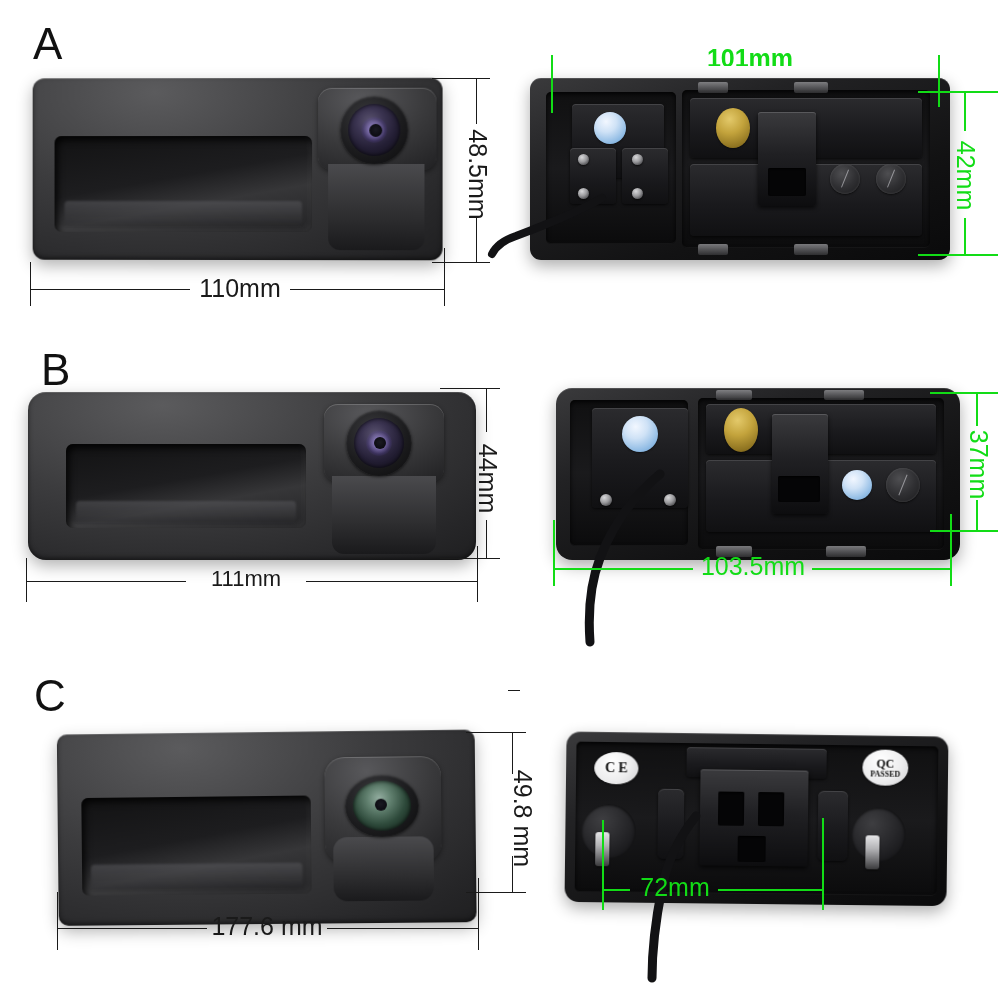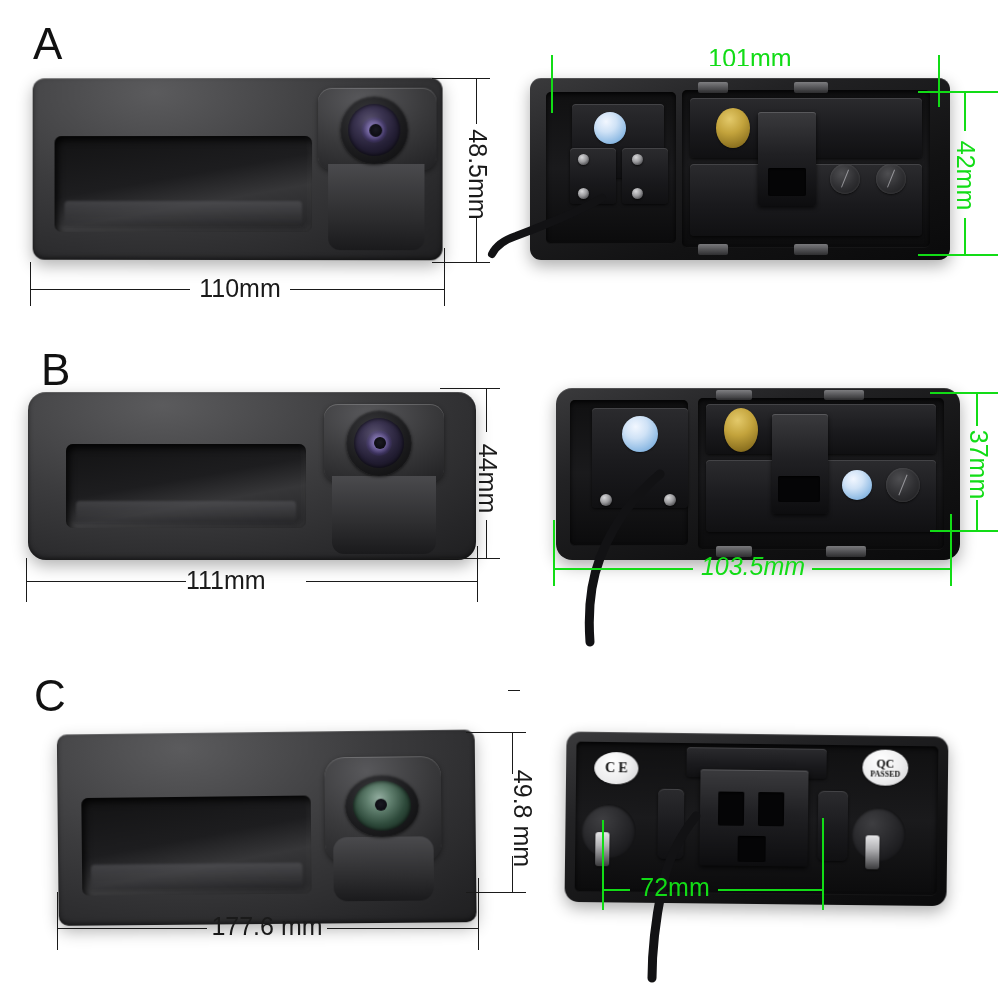--- a/index.html
+++ b/index.html
@@ -297,21 +297,21 @@
 
     <div class="cable" style="left:490px; top:190px; width:120px; height:90px;">
       <svg width="120" height="90" viewBox="0 0 120 90">
         <path d="M112 8 C 88 22, 58 34, 26 46 C 14 50, 6 56, 2 64" stroke="#121214" stroke-width="8" fill="none" stroke-linecap="round"></path>
       </svg>
     </div>
 
     <div class="dim">
       <div class="tick g" style="left:551px; top:55px; width:2px; height:58px;"></div>
       <div class="tick g" style="left:938px; top:55px; width:2px; height:52px;"></div>
-      <div class="dlabel g" style="left:640px; top:46px; width:220px; text-align:center; font-size:25px; overflow:hidden; height:20px;">101mm</div>
+      <div class="dlabel g" style="left:640px; top:46px; width:220px; text-align:center; font-size:25px; overflow:hidden; height:20px;font-weight:bold;">101mm</div>
     </div>
     <div class="dim">
       <div class="dline g" style="left:918px; top:91px; width:80px; height:2px;"></div>
       <div class="dline g" style="left:918px; top:254px; width:80px; height:2px;"></div>
       <div class="tick g" style="left:964px; top:91px; width:2px; height:40px;"></div>
       <div class="tick g" style="left:964px; top:218px; width:2px; height:38px;"></div>
       <div class="dlabel g vlabel" style="left:915px; top:163px; width:100px; text-align:center; font-size:25px;">42mm</div>
     </div>
   </div>
 
@@ -330,21 +330,21 @@
       <div class="lens-glass" style="left:326px; top:26px; width:50px; height:50px;"></div>
       <div class="lens-hl" style="left:338px; top:38px; width:26px; height:26px;"></div>
       <div class="lens-core" style="left:346px; top:45px; width:12px; height:12px;"></div>
     </div>
 
     <div class="dim">
       <div class="tick" style="left:26px; top:228px; width:1px; height:44px;"></div>
       <div class="tick" style="left:477px; top:216px; width:1px; height:56px;"></div>
       <div class="dline" style="left:26px; top:251px; width:160px; height:1px;"></div>
       <div class="dline" style="left:306px; top:251px; width:172px; height:1px;"></div>
-      <div class="dlabel" style="left:186px; top:238px; width:120px; text-align:left; font-size:25px;">111mm</div>
+      <div class="dlabel" style="left:186px; top:238px; width:120px; text-align:center; font-size:22px;">111mm</div>
     </div>
 
     <div class="dim">
       <div class="dline" style="left:440px; top:58px; width:60px; height:1px;"></div>
       <div class="dline" style="left:440px; top:228px; width:60px; height:1px;"></div>
       <div class="tick" style="left:486px; top:58px; width:1px; height:44px;"></div>
       <div class="tick" style="left:486px; top:190px; width:1px; height:39px;"></div>
       <div class="dlabel vlabel" style="left:437px; top:136px; width:100px; text-align:center; font-size:25px;">44mm</div>
     </div>
 
@@ -375,21 +375,21 @@
       <svg width="130" height="190" viewBox="0 0 130 190">
         <path d="M120 14 C 96 34, 74 62, 60 98 C 50 124, 48 154, 50 182" stroke="#121214" stroke-width="9" fill="none" stroke-linecap="round"></path>
       </svg>
     </div>
 
     <div class="dim">
       <div class="tick g" style="left:553px; top:190px; width:2px; height:66px;"></div>
       <div class="tick g" style="left:950px; top:184px; width:2px; height:72px;"></div>
       <div class="dline g" style="left:553px; top:238px; width:140px; height:2px;"></div>
       <div class="dline g" style="left:812px; top:238px; width:140px; height:2px;"></div>
-      <div class="dlabel g" style="left:693px; top:224px; width:120px; text-align:center; font-size:25px;font-style:italic;">103.5mm</div>
+      <div class="dlabel g" style="left:693px; top:224px; width:120px; text-align:center; font-size:25px;">103.5mm</div>
     </div>
     <div class="dim">
       <div class="dline g" style="left:930px; top:62px; width:68px; height:2px;"></div>
       <div class="dline g" style="left:930px; top:200px; width:68px; height:2px;"></div>
       <div class="tick g" style="left:976px; top:62px; width:2px; height:34px;"></div>
       <div class="tick g" style="left:976px; top:170px; width:2px; height:32px;"></div>
       <div class="dlabel g vlabel" style="left:928px; top:122px; width:100px; text-align:center; font-size:25px;">37mm</div>
     </div>
   </div>
 

